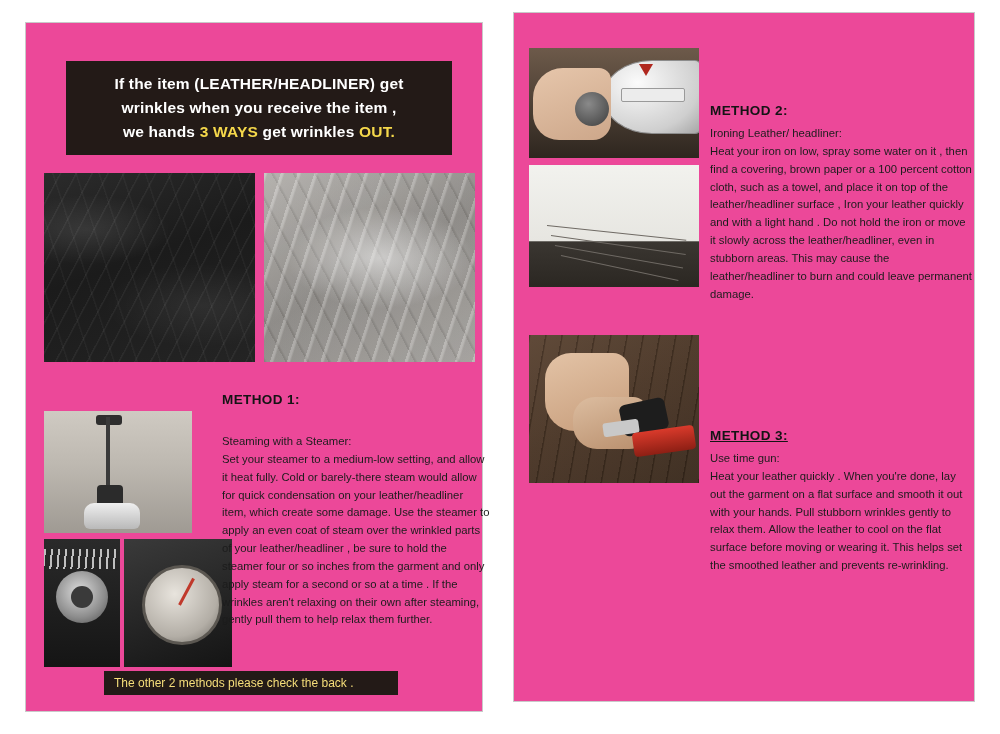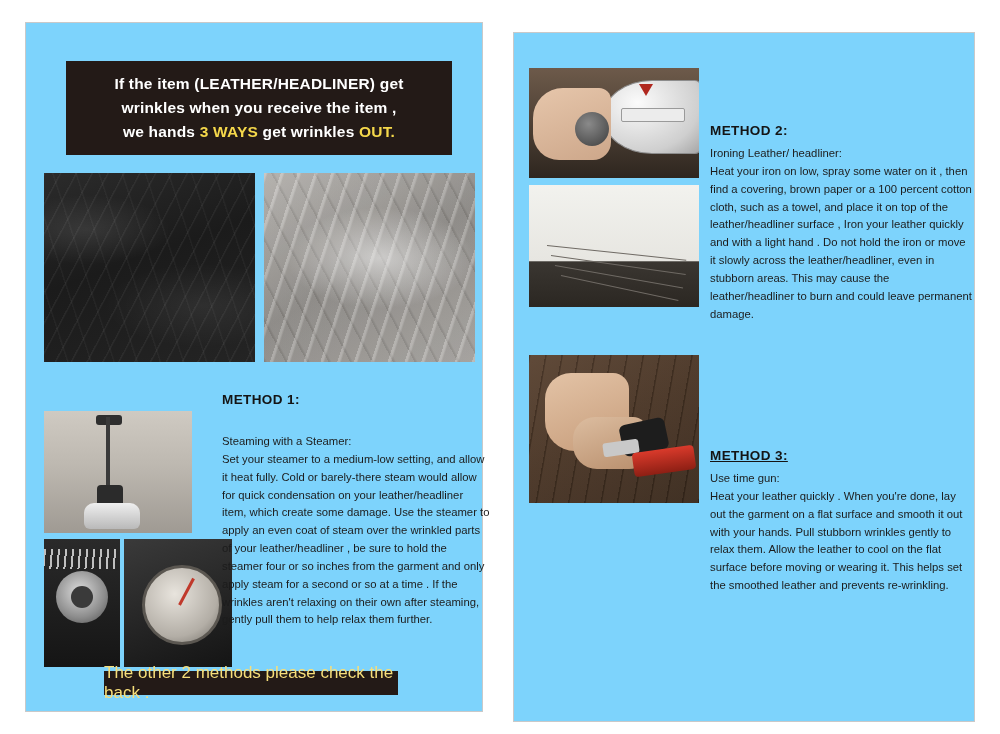--- a/index.html
+++ b/index.html
@@ -10,35 +10,35 @@
   body {
     width: 1000px;
     height: 734px;
     font-family: "Liberation Sans", sans-serif;
     position: relative;
     overflow: hidden;
   }
 
   .page {
     position: absolute;
-    background: #7dd3fc;
+    background: #ec4899;
     border: 1px solid #c9c9c9;
     box-sizing: border-box;
   }
 
   
   #page-left {
     left: 25px;
     top: 22px;
     width: 458px;
     height: 690px;
   }
   #page-right {
     left: 513px;
-    top: 32px;
+    top: 12px;
     width: 462px;
     height: 690px;
   }
 
   .banner {
     position: absolute;
     left: 40px;
     top: 38px;
     width: 386px;
     height: 94px;
@@ -201,24 +201,24 @@
   #m1-body { left: 196px; top: 410px; width: 268px; }
 
   .footer-bar {
     position: absolute;
     left: 78px;
     top: 648px;
     width: 294px;
     height: 24px;
     background: #231a17;
     color: #f6de7a;
-    font-size: 17px;
+    font-size: 12px;
     display: flex;
     align-items: center;
-    padding-left: 0;
+    padding-left: 10px;
     box-sizing: border-box;
   }
 
   
   
   #photo-iron {
     left: 15px;
     top: 35px;
     width: 170px;
     height: 110px;

